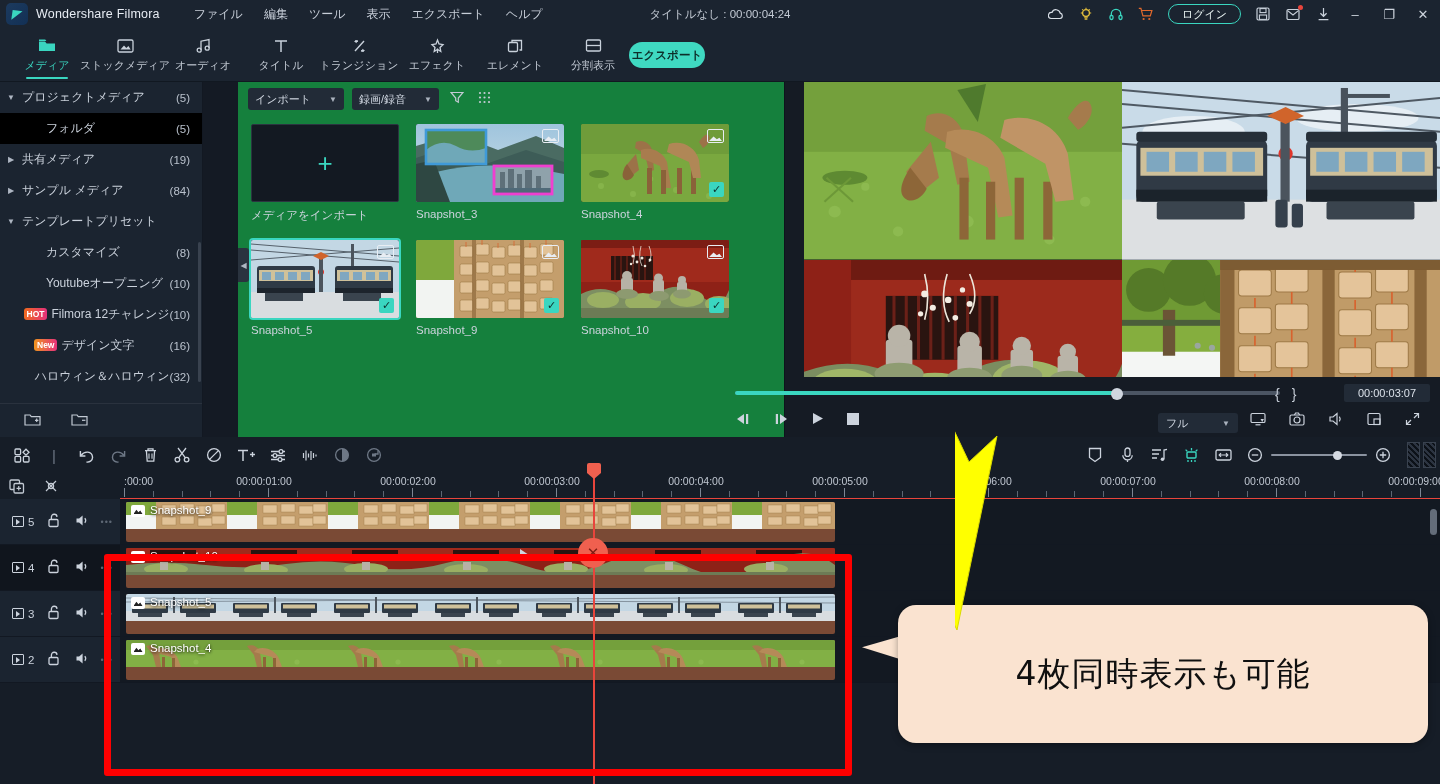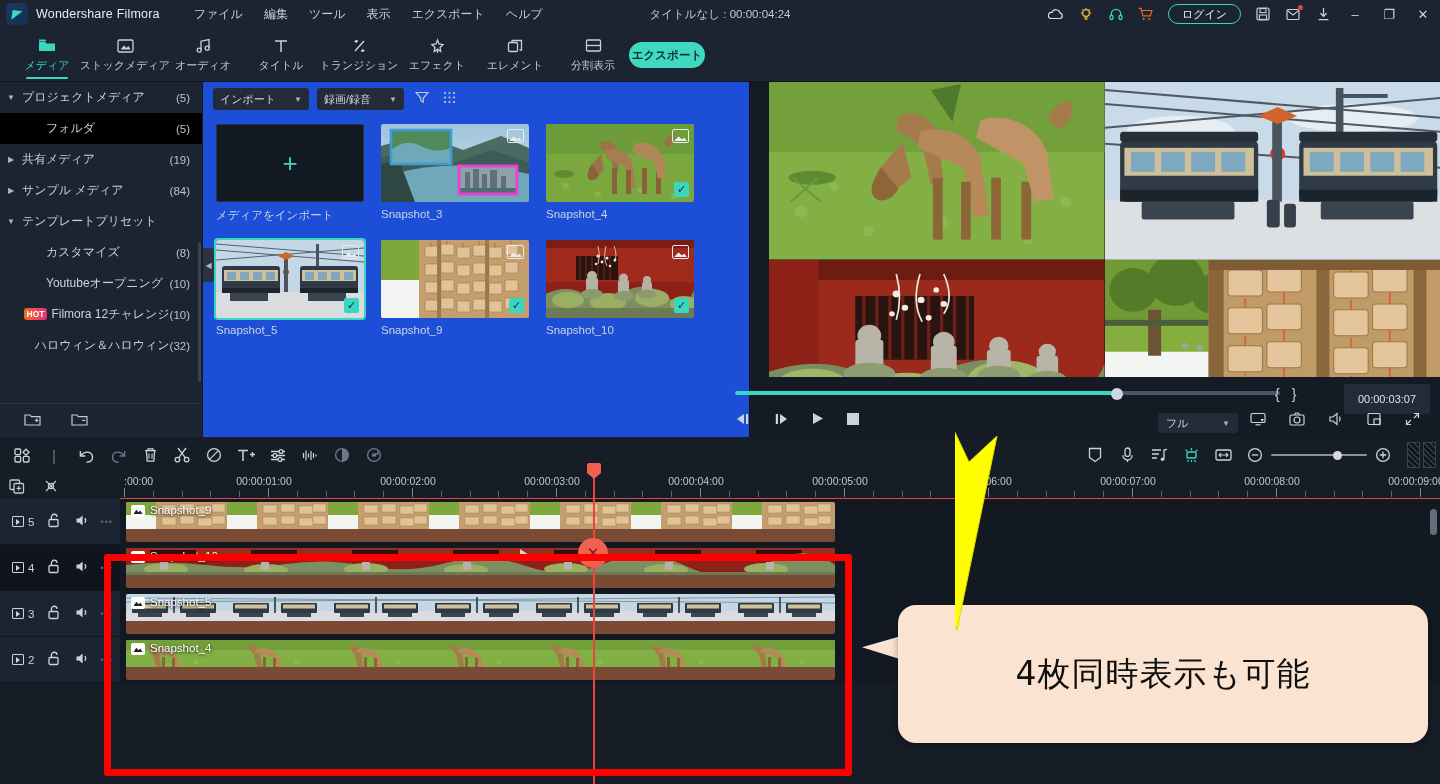--- a/index.html
+++ b/index.html
@@ -87,21 +87,21 @@
   }
   .tagpill.newp { background: linear-gradient(90deg,#f0951e,#e5307c); }
   .side-footer {
     position: absolute; bottom: 0; left: 0; right: 0; height: 34px;
     border-top: 1px solid #2a323e; display: flex; align-items: center; gap: 30px; padding-left: 24px;
     font-size: 14px; color: #c2c9d3;
   }
   .side-scroll { position:absolute; right:1px; top:160px; width:3px; height:140px; background:#39424f; border-radius:2px;}
 
   
-  .mediapanel { width: 547px; background: #1d4ed8; position: relative; border-right: 1px solid #0e141c;}
+  .mediapanel { width: 547px; background: #15803d; position: relative; border-right: 1px solid #0e141c; margin-left: 35px;}
   .mp-top { height: 34px; display: flex; align-items: center; gap: 8px; padding: 0 10px; }
   .mp-select {
     height: 22px; background: #222b37; border-radius: 3px; display: flex; align-items: center;
     padding: 0 7px; gap: 18px; font-size: 11px; color: #cfd6e0;
   }
   .mp-select .cv { font-size: 8px; color:#aab2be; }
   .mp-search {
     flex: 1; height: 22px; background: #222b37; border-radius: 3px;
     display: flex; align-items: center; gap: 7px; padding: 0 9px; font-size: 11px; color: #8f98a5;
   }
@@ -404,20 +404,27 @@
       <span class="arrow"></span>
       <span class="txt">Youtubeオープニング</span>
       <span class="cnt">(10)</span>
     </div>
     <div class="side-row ind1">
       <span class="arrow"></span>
       <span class="txt" style="padding-left:12px">
         <span class="tagpill">HOT</span><span>Filmora 12チャレンジ</span>
       </span>
       <span class="cnt">(10)</span>
+    </div>
+    <div class="side-row ind1">
+      <span class="arrow"></span>
+      <span class="txt" style="padding-left:12px">
+        <span class="tagpill newp">New</span><span>デザイン文字</span>
+      </span>
+      <span class="cnt">(16)</span>
     </div>
     <div class="side-row ind1">
       <span class="arrow"></span>
       <span class="txt">ハロウィン＆ハロウィン</span>
       <span class="cnt">(32)</span>
     </div>
     <div class="side-scroll"></div>
     <div class="side-footer">
       <span>
         <svg width="17" height="15" viewBox="0 0 17 15">
@@ -875,21 +882,21 @@
 
 <div style="position:absolute;left:735px;top:388px;width:545px;height:10px;">
   <div style="position:absolute;left:0;top:3px;width:100%;height:4px;background:#4b5563;border-radius:2px;"></div>
   <div style="position:absolute;left:0;top:3px;width:70%;height:4px;background:#3ad6c0;border-radius:2px;"></div>
   <div style="position:absolute;left:calc(70% - 6px);top:0;width:12px;height:12px;border-radius:50%;background:#cfd6df;"></div>
 </div>
 <div style="position:absolute;left:1275px;top:386px;display:flex;align-items:center;gap:12px;font-size:14px;color:#c4cbd5;">
   <span>{</span>
   <span>}</span>
 </div>
-<div style="position:absolute;left:1344px;top:384px;width:86px;height:30px;background:#222b37;border-radius:2px;display:flex;align-items:center;justify-content:center;font-size:11px;color:#dbe1e9;">00:00:03:07</div>
+<div style="position:absolute;left:1344px;top:384px;width:86px;height:18px;background:#222b37;border-radius:2px;display:flex;align-items:center;justify-content:center;font-size:11px;color:#dbe1e9;">00:00:03:07</div>
 
 <div style="position:absolute;left:735px;top:412px;display:flex;align-items:center;gap:22px;font-size:13px;color:#ccd3dd;">
   <span>
     <svg width="16" height="12" viewBox="0 0 16 12">
         <path d="M9 1v10L2 6z" fill="#ccd3dd"></path>
         <rect x="11" y="1" width="2.2" height="10" fill="#ccd3dd"></rect>
       </svg>
   </span>
   <span>
     <svg width="16" height="12" viewBox="0 0 16 12">

